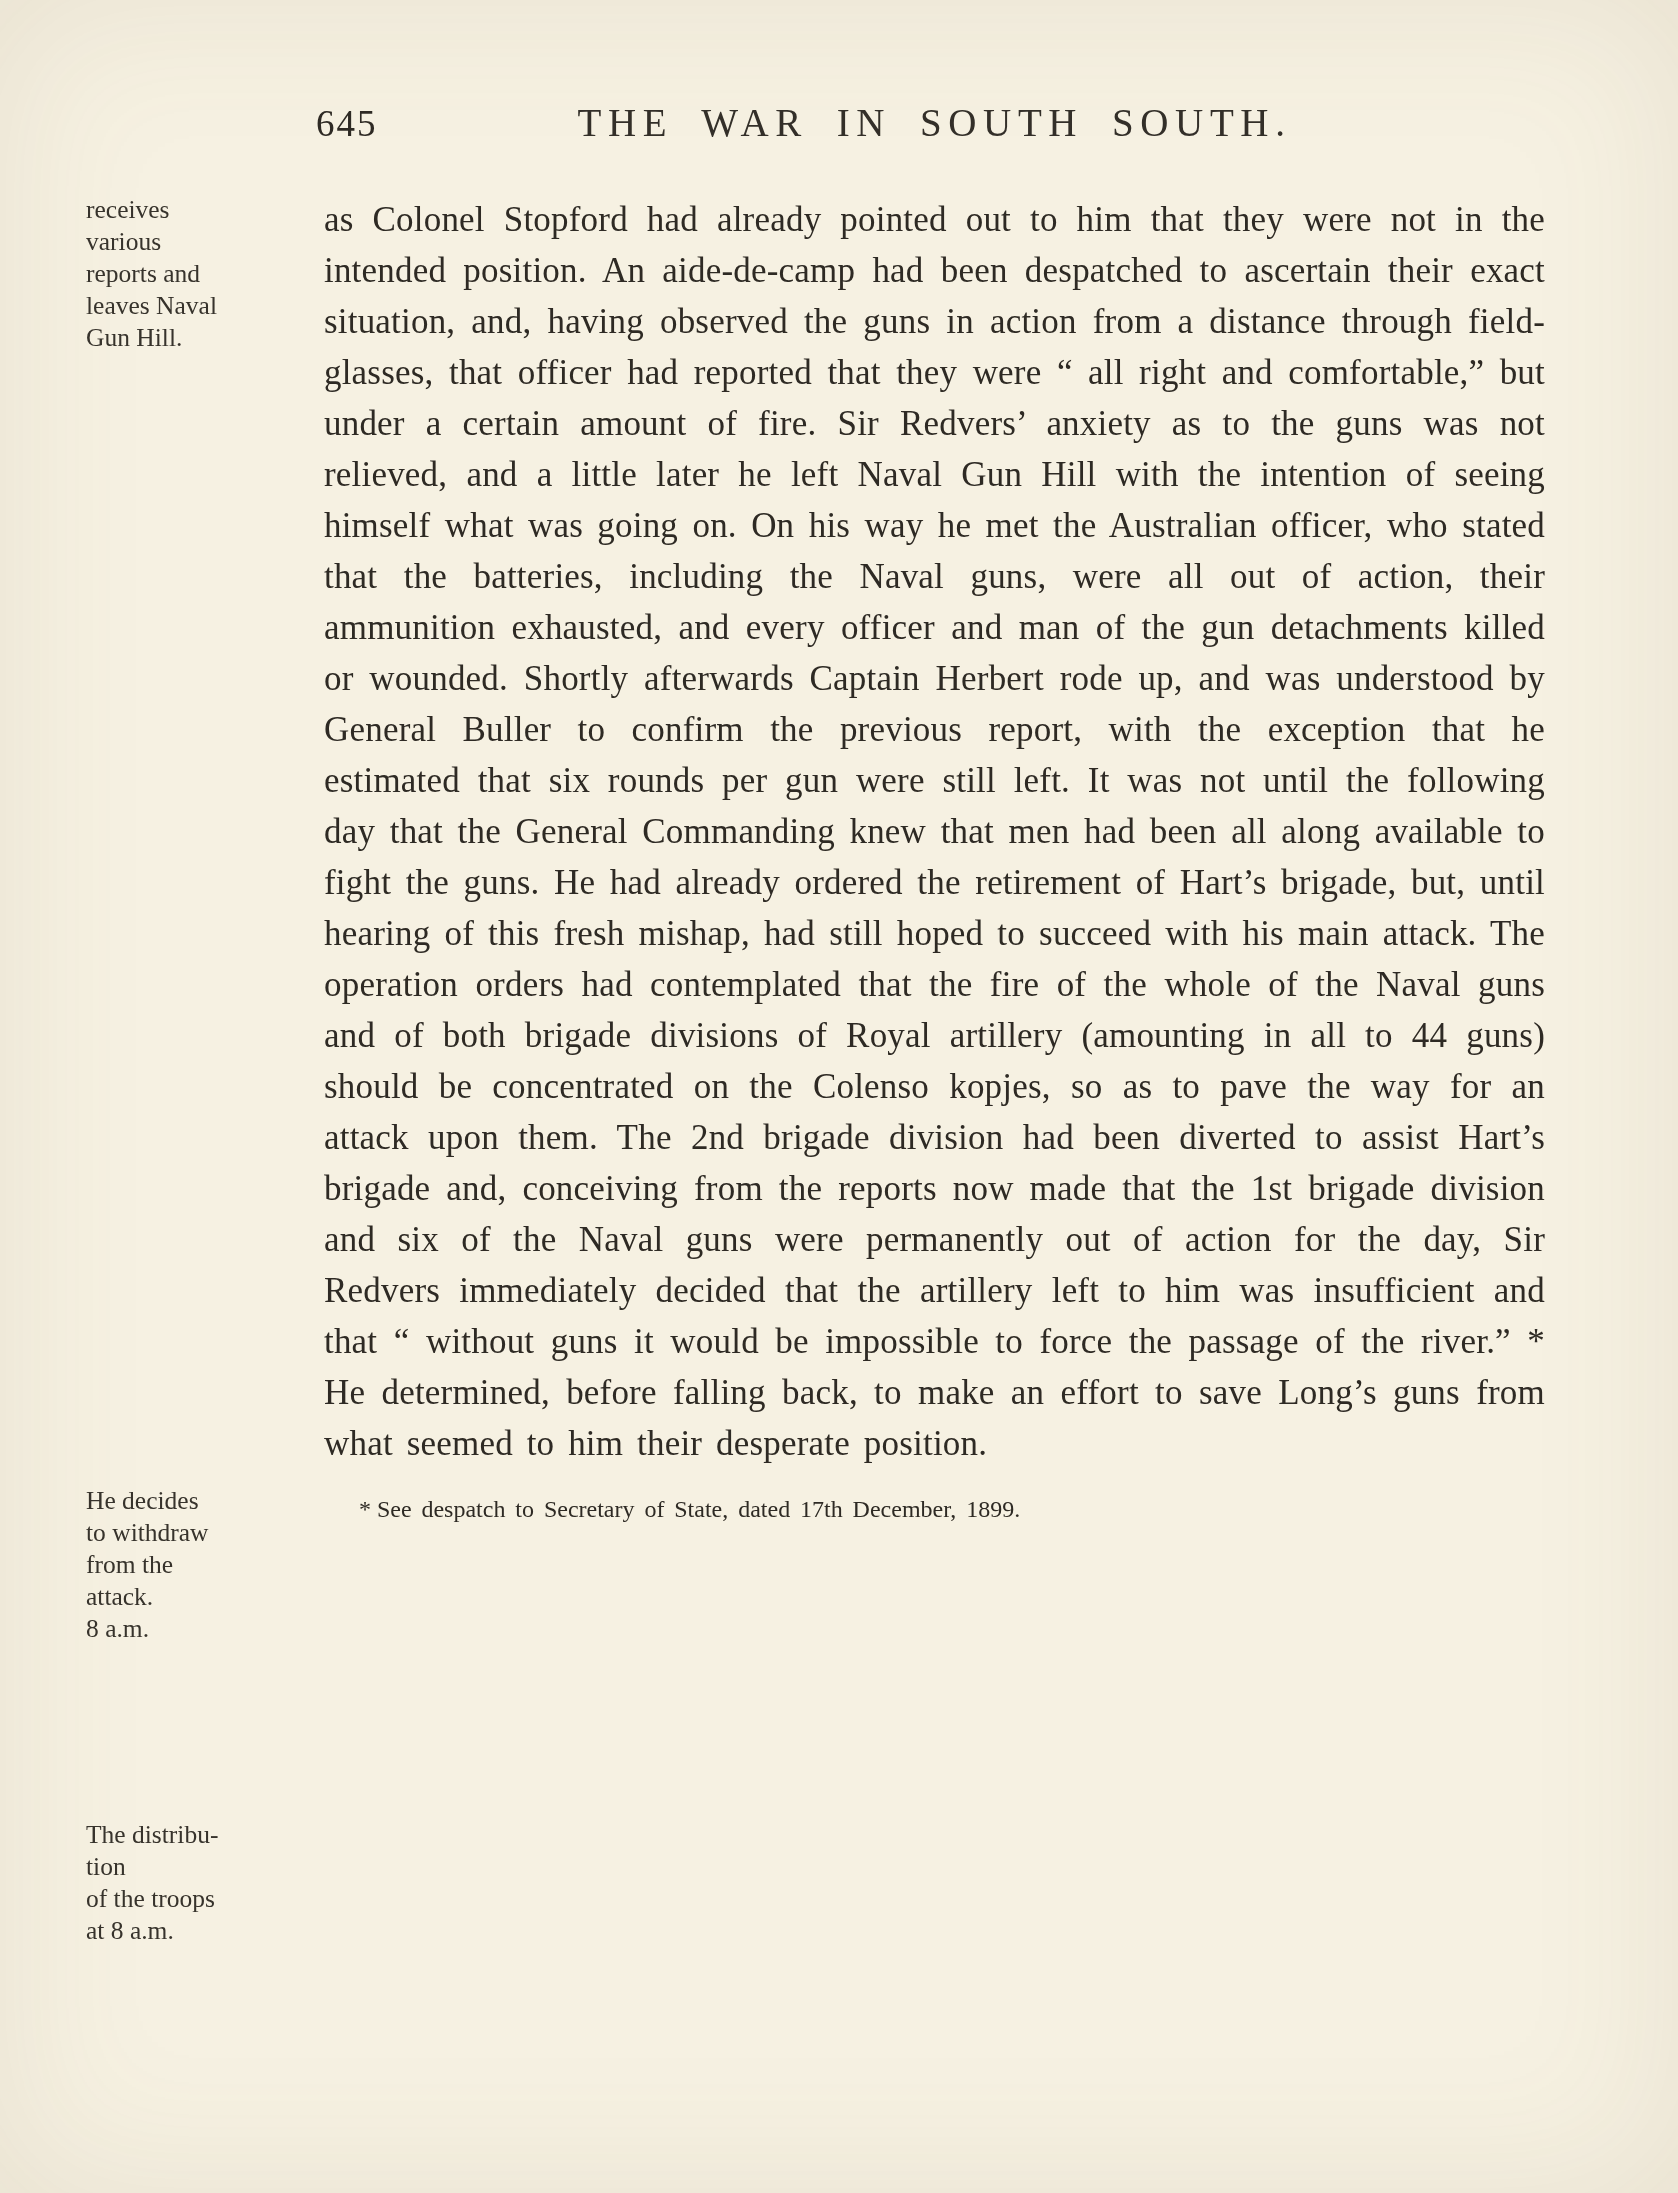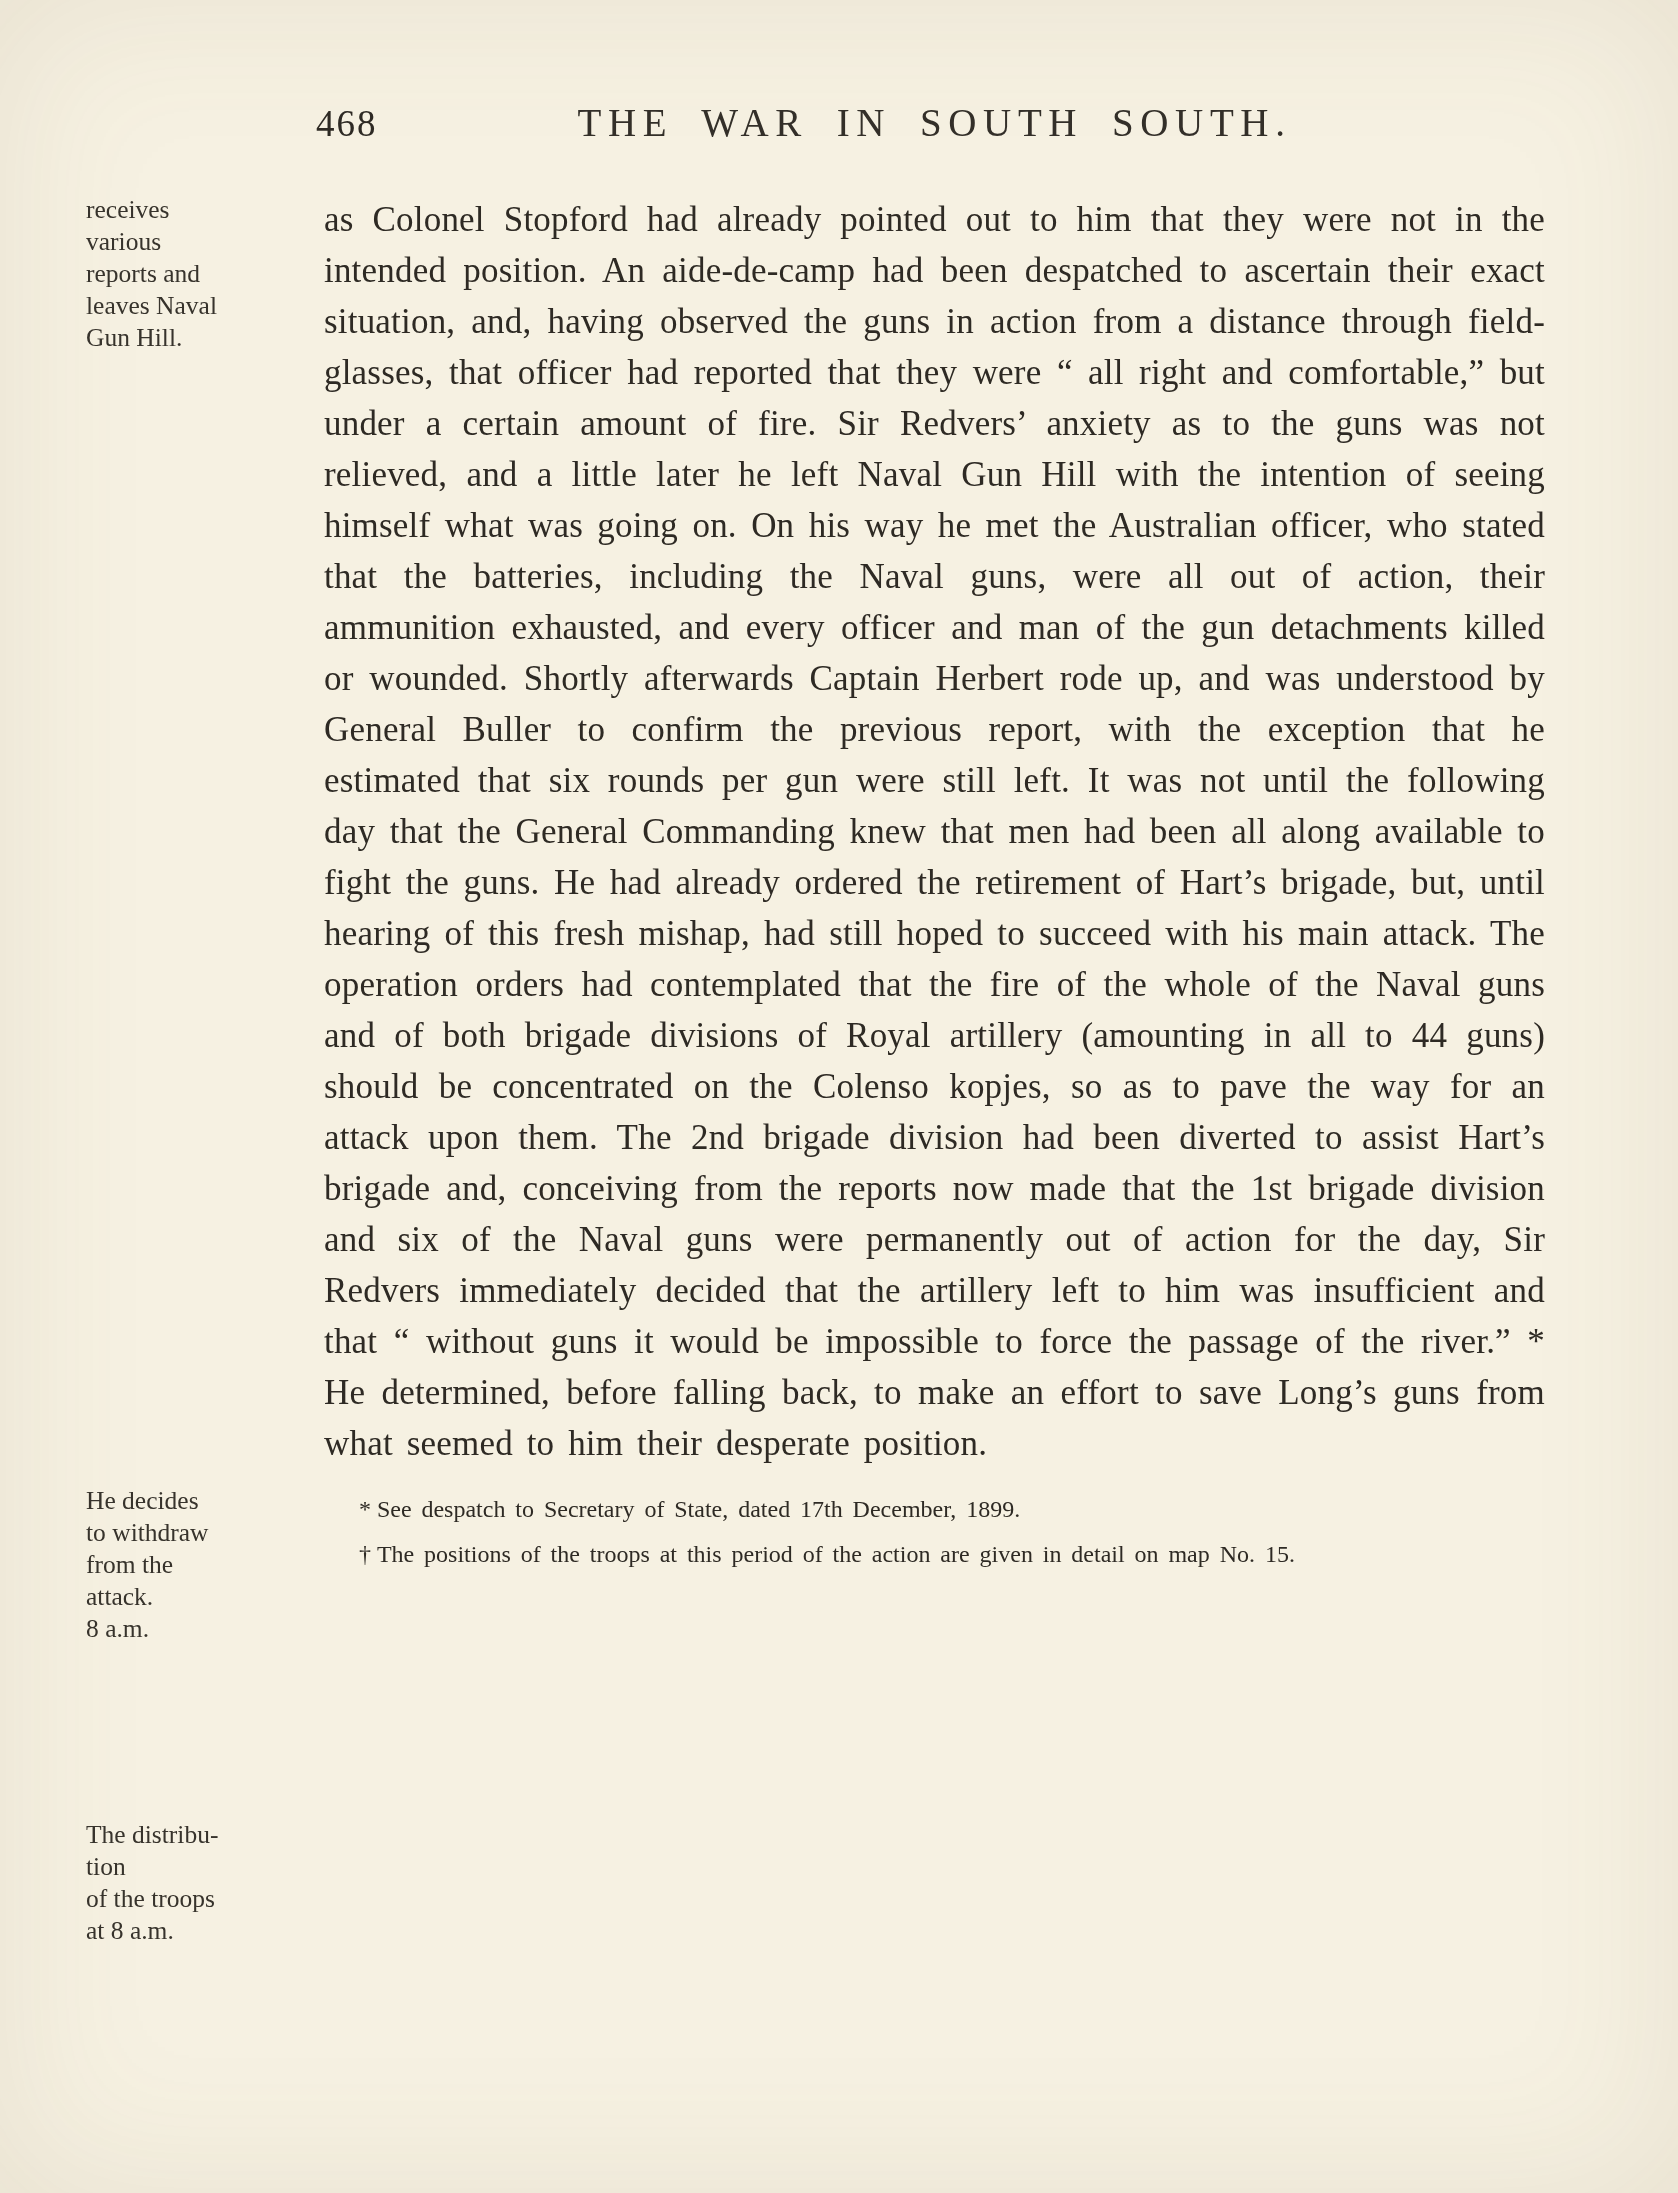--- a/index.html
+++ b/index.html
@@ -89,21 +89,21 @@
     text-indent: 43px;
   }
   .fn-marker { padding-right: 5.9px; }
 </style>
 </head>
 <body>
 
 <div class="page">
 
   <header class="page-header">
-    <span class="page-number">468</span>
+    <span class="page-number">645</span>
     <span class="running-title">THE WAR IN SOUTH SOUTH.</span>
   </header>
 
   <div class="sidenote sidenote-1">receives
 various
 reports and
 leaves Naval
 Gun Hill.</div>
 
   <div class="sidenote sidenote-2">He decides
@@ -117,19 +117,18 @@
 of the troops
 at 8 a.m.</div>
 
   <main class="text-block">
 
     <p class="para para-continued">as Colonel Stopford had already pointed out to him that they were not in the intended position.  An aide-de-camp had been despatched to ascertain their exact situation, and, having observed the guns in action from a distance through field-glasses, that officer had reported that they were “ all right and comfortable,” but under a certain amount of fire.  Sir Redvers’ anxiety as to the guns was not relieved, and a little later he left Naval Gun Hill with the intention of seeing himself what was going on. On his way he met the Australian officer, who stated that the batteries, including the Naval guns, were all out of action, their ammunition exhausted, and every officer and man of the gun detachments killed or wounded.  Shortly afterwards Captain Herbert rode up, and was understood by General Buller to confirm the previous report, with the exception that he estimated that six rounds per gun were still left.  It was not until the following day that the General Commanding knew that men had been all along available to fight the guns.  He had already ordered the retirement of Hart’s brigade, but, until hearing of this fresh mishap, had still hoped to succeed with his main attack.  The operation orders had contemplated that the fire of the whole of the Naval guns and of both brigade divisions of Royal artillery (amounting in all to 44 guns) should be concentrated on the Colenso kopjes, so as to pave the way for an attack upon them.  The 2nd brigade division had been diverted to assist Hart’s brigade and, conceiving from the reports now made that the 1st brigade division and six of the Naval guns were permanently out of action for the day, Sir Redvers immediately decided that the artillery left to him was insufficient and that “ without guns it would be impossible to force the passage of the river.” *  He determined, before falling back, to make an effort to save Long’s guns from what seemed to him their desperate position.</p>
 
 
     <div class="footnotes">
       <p class="footnote"><span class="fn-marker">*</span><span>See despatch to Secretary of State, dated 17th December, 1899.</span></p>
-      <p class="footnote"><span class="fn-marker">†</span><span>The positions of the troops at this period of the action are given in detail on map No. 15.</span></p>
     </div>
 
   </main>
 
 </div>
 
 
 </body></html>

